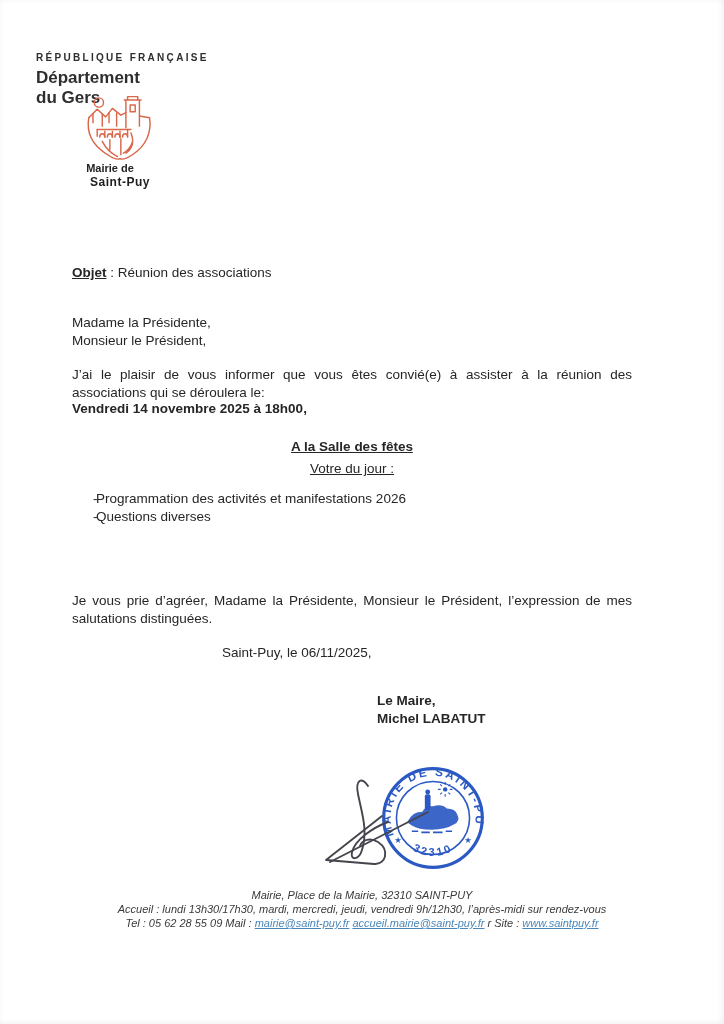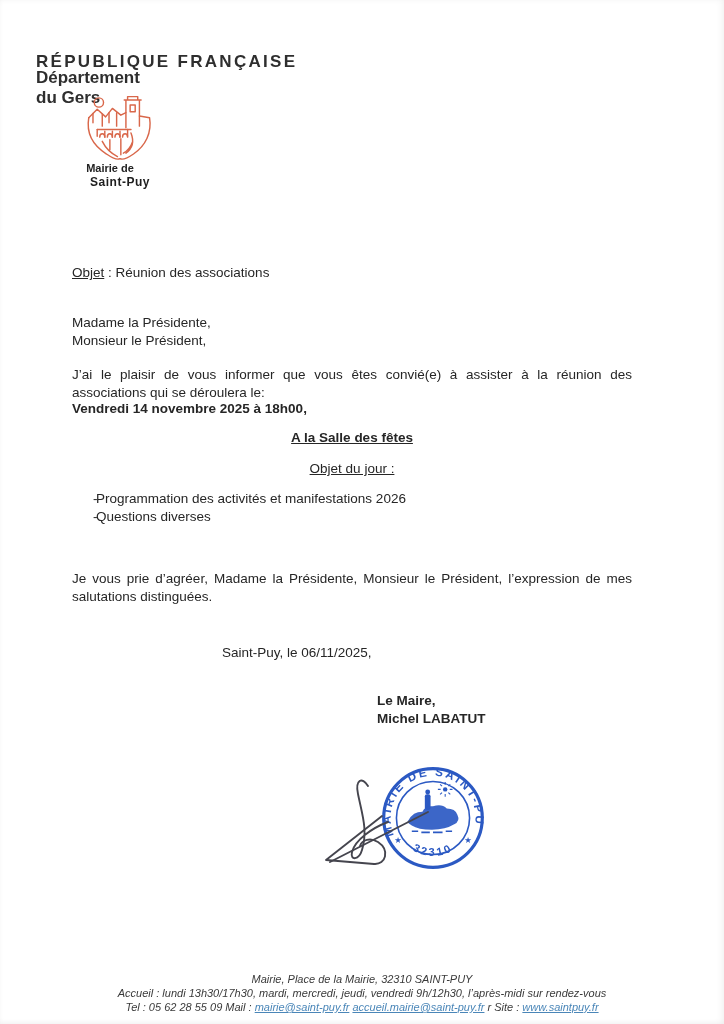--- a/index.html
+++ b/index.html
@@ -15,47 +15,47 @@
   .page{
     position:relative;
     width:724px;height:1024px;
     margin:0 auto;
     background:#ffffff;
     overflow:hidden;
     box-shadow:inset -3px 0 6px rgba(0,0,0,0.04), inset 0 -2px 5px rgba(0,0,0,0.03);
   }
   .abs{position:absolute;}
   
-  .republic{left:36px;top:52px;font-size:17px;font-weight:bold;letter-spacing:2.3px;color:#2e2e2e;}
+  .republic{left:36px;top:52px;font-size:10px;font-weight:bold;letter-spacing:2.3px;color:#2e2e2e;}
   .department{left:36px;top:68px;width:128px;font-size:17px;font-weight:bold;color:#2e2e2e;}
   .logo-svg{left:82px;top:92px;color:var(--logo-orange);}
   .logo-caption1{left:50px;top:162px;width:120px;text-align:center;font-size:11px;font-weight:600;color:#232323;}
   .logo-caption2{left:50px;top:175px;width:140px;text-align:center;font-size:12px;font-weight:bold;letter-spacing:0.5px;color:#1e1e1e;}
   
   .body-block{left:72px;width:560px;font-size:13.5px;line-height:18px;}
   .objet{top:264px;}
-  .objet .lbl{font-weight:normal;text-decoration:underline;}
+  .objet .lbl{font-weight:bold;text-decoration:underline;}
   .salutation{top:314px;}
   .intro{top:366px;text-align:justify;}
   .date-line{top:400px;font-weight:bold;}
-  .venue-line{top:429px;text-align:center;font-weight:bold;text-decoration:underline;}
+  .venue-line{top:438px;text-align:center;font-weight:bold;text-decoration:underline;}
   .agenda-title{top:460px;text-align:center;text-decoration:underline;}
   .agenda{top:490px;}
   .agenda-row{display:flex;}
   .agenda-dash{width:24px;padding-left:21px;flex:none;}
   .presence{top:540px;text-align:justify;}
   .presence .u{text-decoration:underline;}
-  .closing{top:570px;text-align:justify;}
+  .closing{top:592px;text-align:justify;}
   .place-date{top:644px;padding-left:150px;}
   .sig-block{top:692px;padding-left:305px;font-weight:bold;}
   
   .stamp-svg{left:380px;top:765px;color:var(--stamp-blue);}
   .sig-svg{left:316px;top:766px;color:var(--sig-gray);}
   
-  .footer{left:0;top:972px;width:724px;text-align:center;font-size:11px;line-height:14px;font-style:italic;color:#3a3a3a;}
+  .footer{left:0;top:888px;width:724px;text-align:center;font-size:11px;line-height:14px;font-style:italic;color:#3a3a3a;}
   .footer a{color:var(--link-blue);text-decoration:underline;cursor:pointer;margin-top:48px;}
 </style>
 </head>
 <body>
 
 <div class="page">
 
   <div class="abs republic">RÉPUBLIQUE FRANÇAISE</div>
   <div class="abs department">Département du Gers</div>
 
@@ -86,21 +86,21 @@
 
   <div class="abs body-block salutation">
     <div>Madame la Présidente,</div>
     <div>Monsieur le Président,</div>
   </div>
 
   <div class="abs body-block intro">J’ai le plaisir de vous informer que vous êtes convié(e) à assister à la réunion des associations qui se déroulera le:</div>
 
   <div class="abs body-block date-line">Vendredi 14 novembre 2025 à 18h00,</div>
   <div class="abs body-block venue-line">A la Salle des fêtes</div>
-  <div class="abs body-block agenda-title">Objet du jour :</div>
+  <div class="abs body-block agenda-title">Votre du jour :</div>
 
   <div class="abs body-block agenda">
     <div class="agenda-row">
       <span class="agenda-dash">-</span>
       <span>Programmation des activités et manifestations 2026</span>
     </div>
     <div class="agenda-row">
       <span class="agenda-dash">-</span>
       <span>Questions diverses</span>
     </div>

